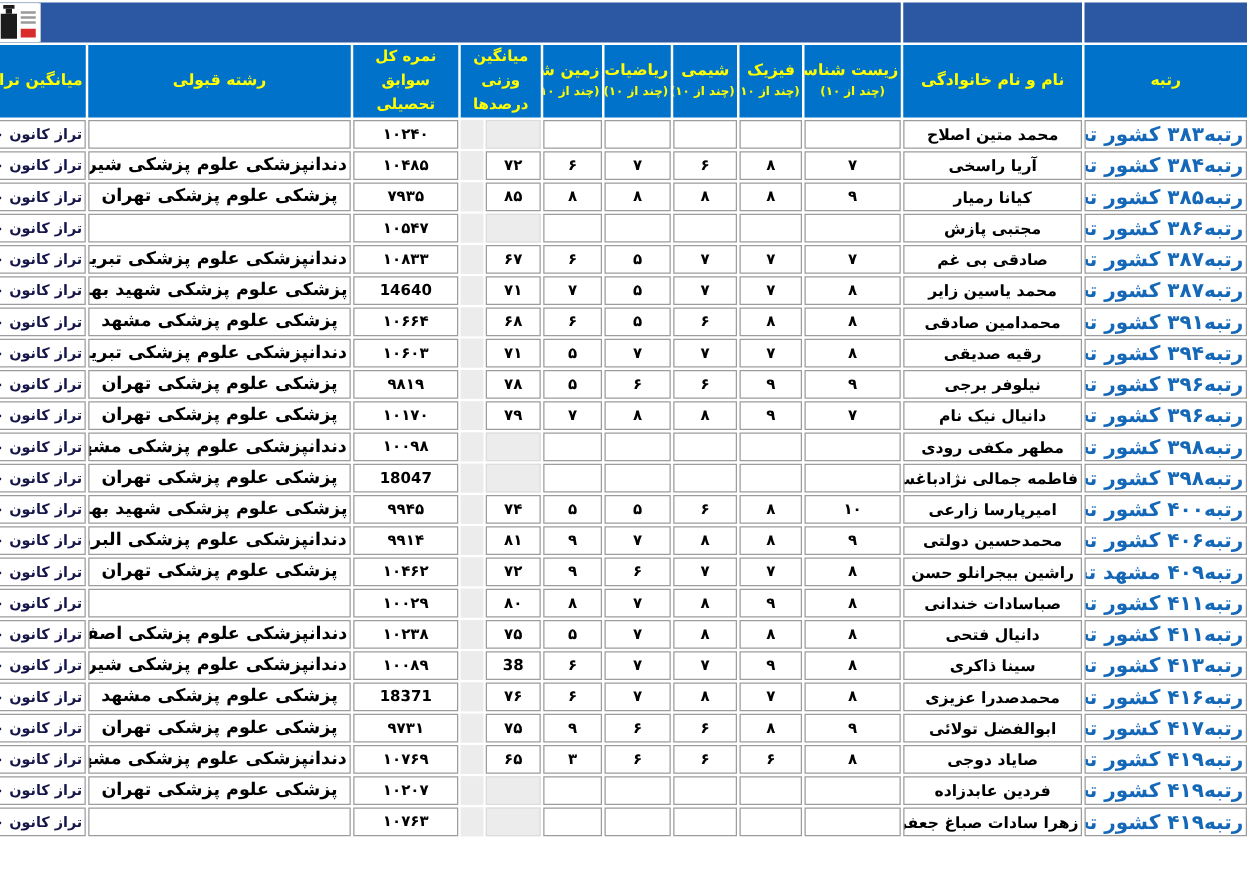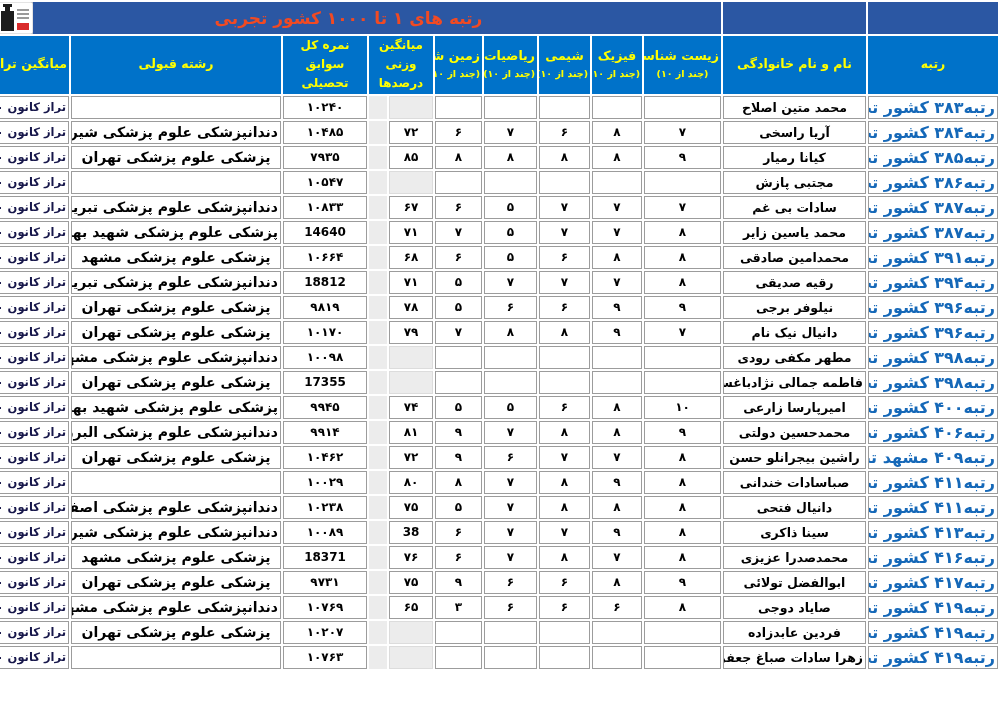--- a/index.html
+++ b/index.html
@@ -59,21 +59,20 @@
     <col style="width:18px">
       <col style="width:84px">
       <col style="width:210px">
       <col style="width:93px">
   </colgroup>
   <thead>
     <tr class="title-row">
       <td></td>
       <td></td>
       <td class="t-main" colspan="10">
-        <span>رتبه های ۱ تا ۱۰۰۰ کشور تجربی</span>
         <span class="logo">
           <svg width="37" height="32" viewBox="0 0 37 32" xmlns="http://www.w3.org/2000/svg">
             <rect x="0" y="0" width="37" height="32" rx="2" fill="#ffffff" stroke="#c9c9c9"></rect>
             <rect x="7" y="2" width="9" height="3" fill="#1c1c1c"></rect>
             <rect x="9" y="5" width="5" height="4" fill="#1c1c1c"></rect>
             <rect x="5" y="9" width="13" height="20" fill="#1c1c1c"></rect>
             <rect x="21" y="7" width="12" height="2" fill="#9a9a9a"></rect>
             <rect x="21" y="11" width="12" height="2" fill="#9a9a9a"></rect>
             <rect x="21" y="15" width="12" height="2" fill="#9a9a9a"></rect>
             <rect x="21" y="21" width="12" height="7" fill="#d92b2b"></rect>
@@ -147,21 +146,21 @@
         <td class="c-num"></td>
         <td class="c-num"></td>
         <td class="c-avg nofill"></td>
         <td class="spacer"></td>
         <td class="c-num">۱۰۵۴۷</td>
         <td class="c-major"></td>
         <td class="c-taraz">تراز کانون ۷۰۳۰</td>
       </tr>
       <tr>
         <td class="c-rank">رتبه۳۸۷ کشور تجربی</td>
-        <td class="c-name">سادات بی غم</td>
+        <td class="c-name">صادقی بی غم</td>
         <td class="c-num">۷</td>
         <td class="c-num">۷</td>
         <td class="c-num">۷</td>
         <td class="c-num">۵</td>
         <td class="c-num">۶</td>
         <td class="c-avg">۶۷</td>
         <td class="spacer"></td>
         <td class="c-num">۱۰۸۳۳</td>
         <td class="c-major">دندانپزشکی علوم پزشکی تبریز</td>
         <td class="c-taraz">تراز کانون ۶۹۸۰</td>
@@ -197,21 +196,21 @@
       <tr>
         <td class="c-rank">رتبه۳۹۴ کشور تجربی</td>
         <td class="c-name">رقیه صدیقی</td>
         <td class="c-num">۸</td>
         <td class="c-num">۷</td>
         <td class="c-num">۷</td>
         <td class="c-num">۷</td>
         <td class="c-num">۵</td>
         <td class="c-avg">۷۱</td>
         <td class="spacer"></td>
-        <td class="c-num">18812</td>
+        <td class="c-num">۱۰۶۰۳</td>
         <td class="c-major">دندانپزشکی علوم پزشکی تبریز</td>
         <td class="c-taraz">تراز کانون ۶۹۵۰</td>
       </tr>
       <tr>
         <td class="c-rank">رتبه۳۹۶ کشور تجربی</td>
         <td class="c-name">نیلوفر برجی</td>
         <td class="c-num">۹</td>
         <td class="c-num">۹</td>
         <td class="c-num">۶</td>
         <td class="c-num">۶</td>
@@ -253,21 +252,21 @@
       <tr>
         <td class="c-rank">رتبه۳۹۸ کشور تجربی</td>
         <td class="c-name">فاطمه جمالی نژادباغستانی</td>
         <td class="c-num"></td>
         <td class="c-num"></td>
         <td class="c-num"></td>
         <td class="c-num"></td>
         <td class="c-num"></td>
         <td class="c-avg nofill"></td>
         <td class="spacer"></td>
-        <td class="c-num">17355</td>
+        <td class="c-num">18047</td>
         <td class="c-major">پزشکی علوم پزشکی تهران</td>
         <td class="c-taraz">تراز کانون ۶۸۰۰</td>
       </tr>
       <tr>
         <td class="c-rank">رتبه۴۰۰ کشور تجربی</td>
         <td class="c-name">امیرپارسا زارعی</td>
         <td class="c-num">۱۰</td>
         <td class="c-num">۸</td>
         <td class="c-num">۶</td>
         <td class="c-num">۵</td>

